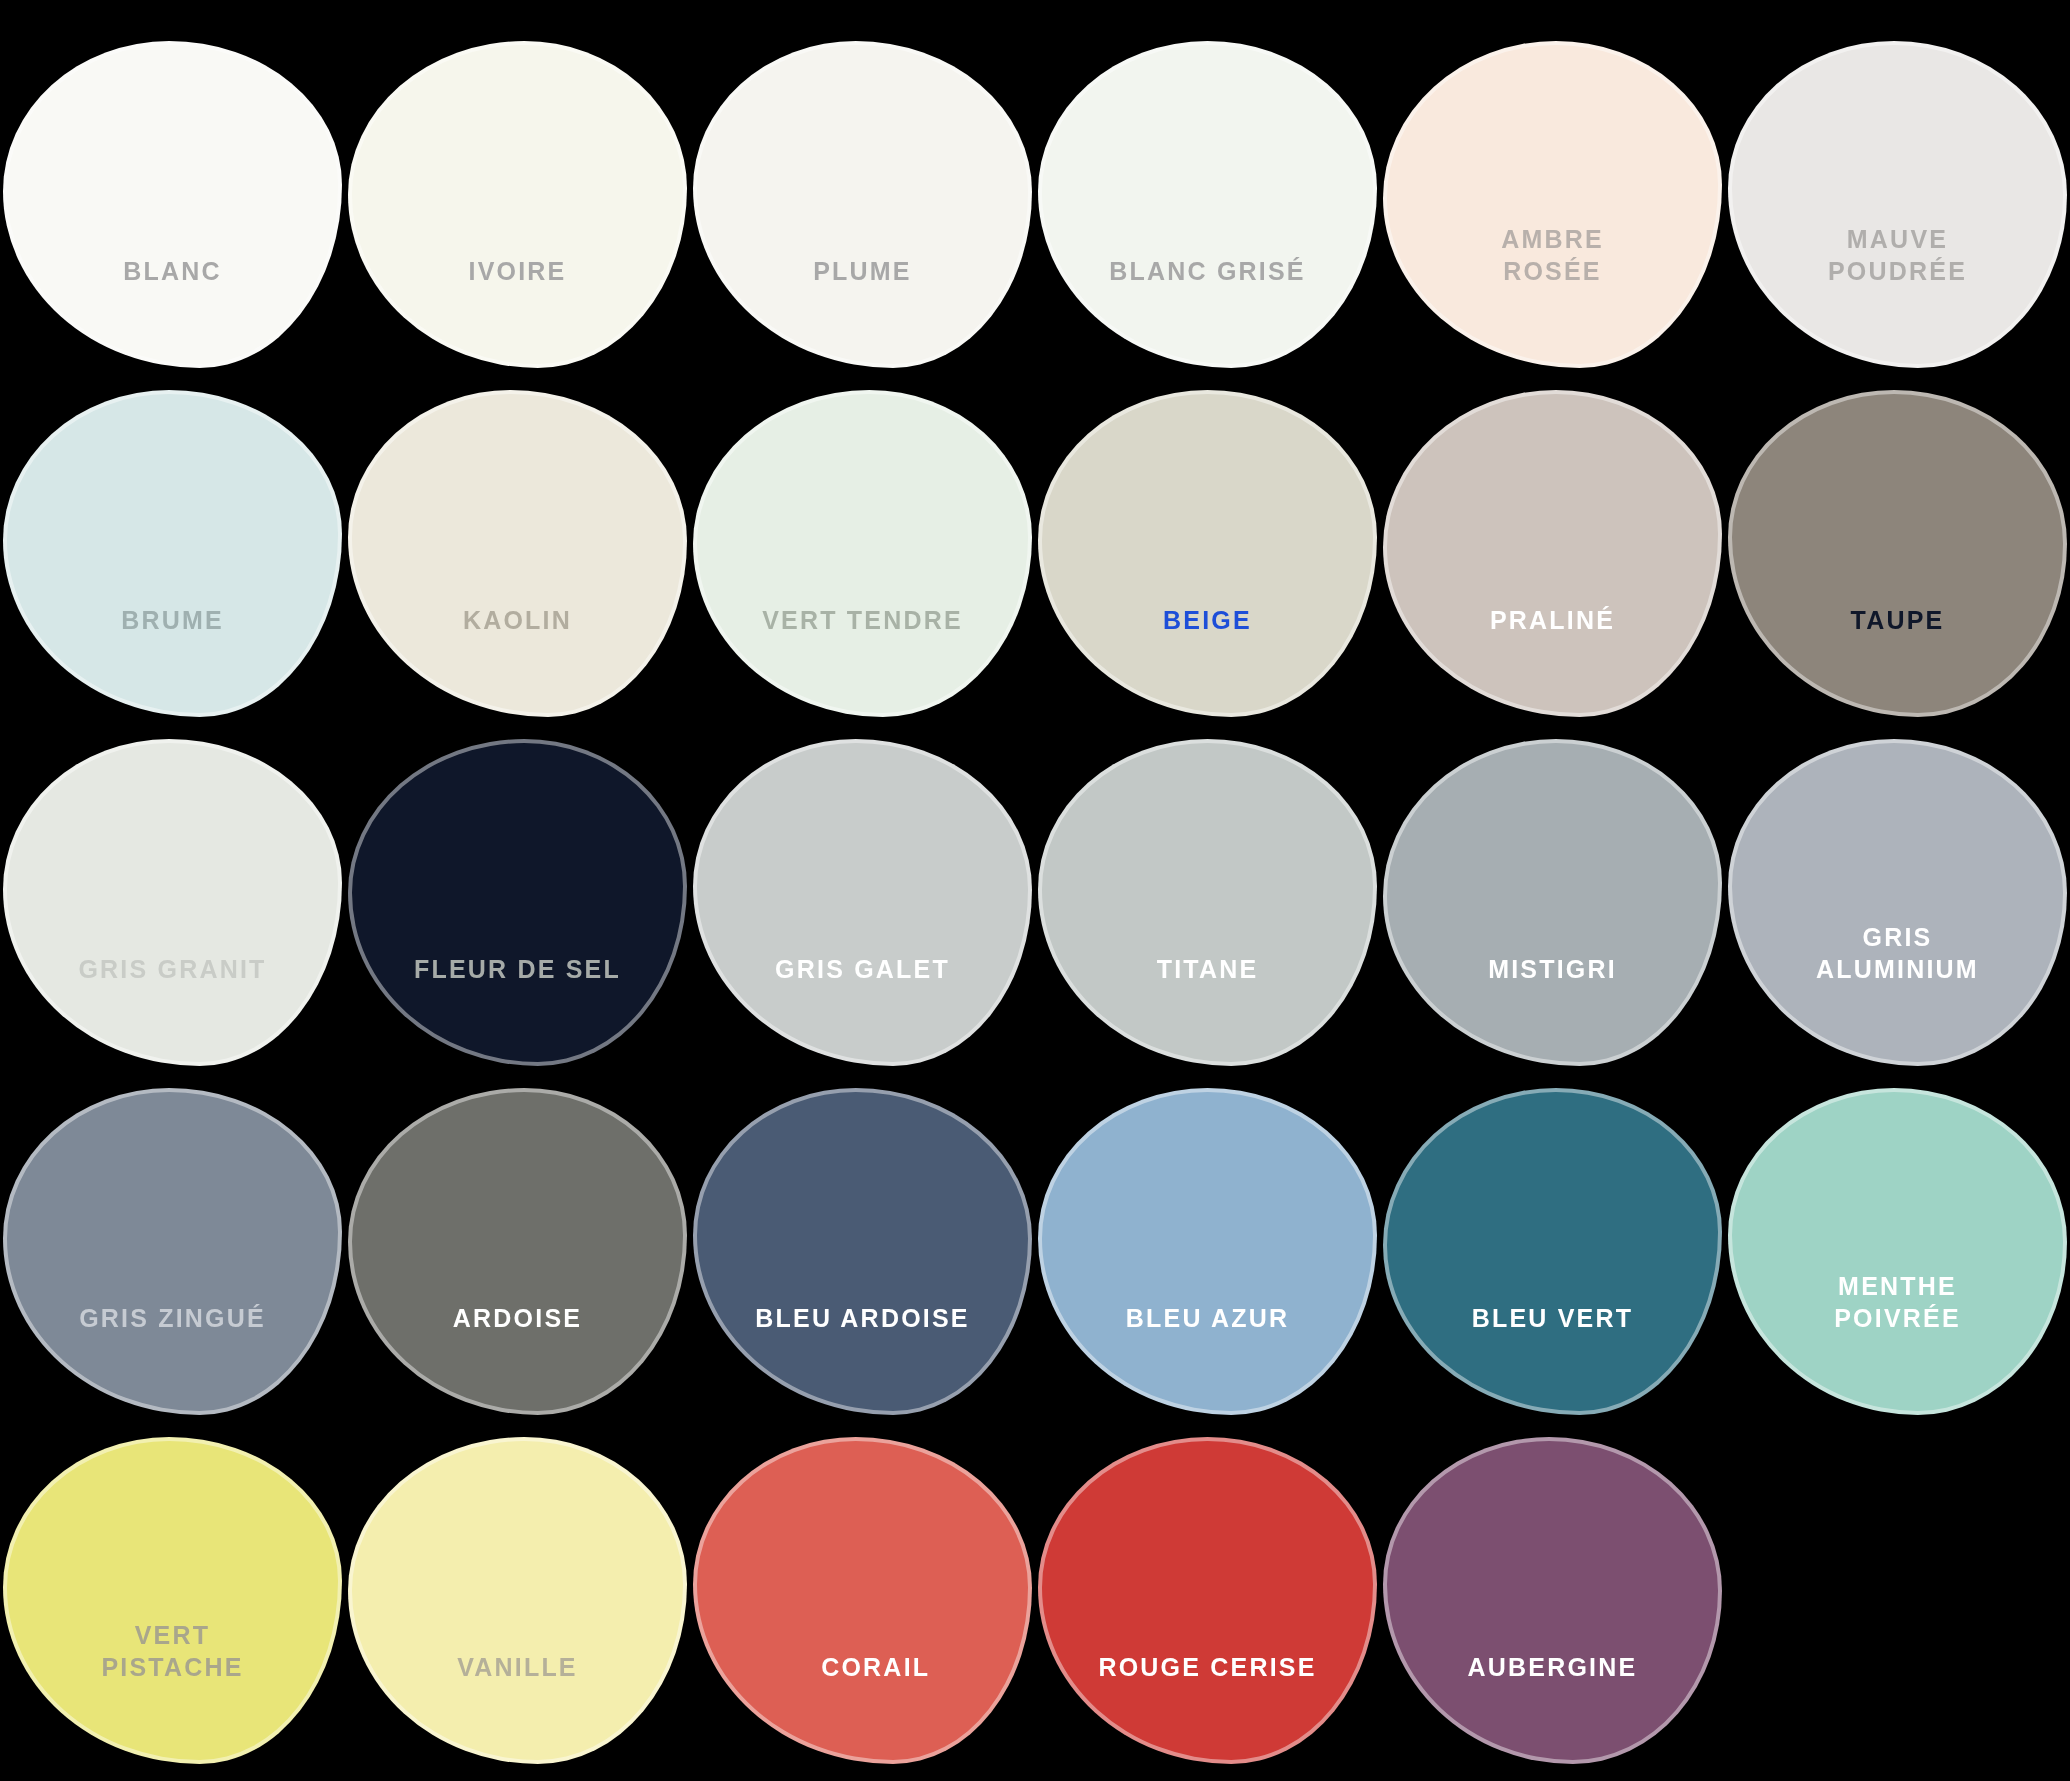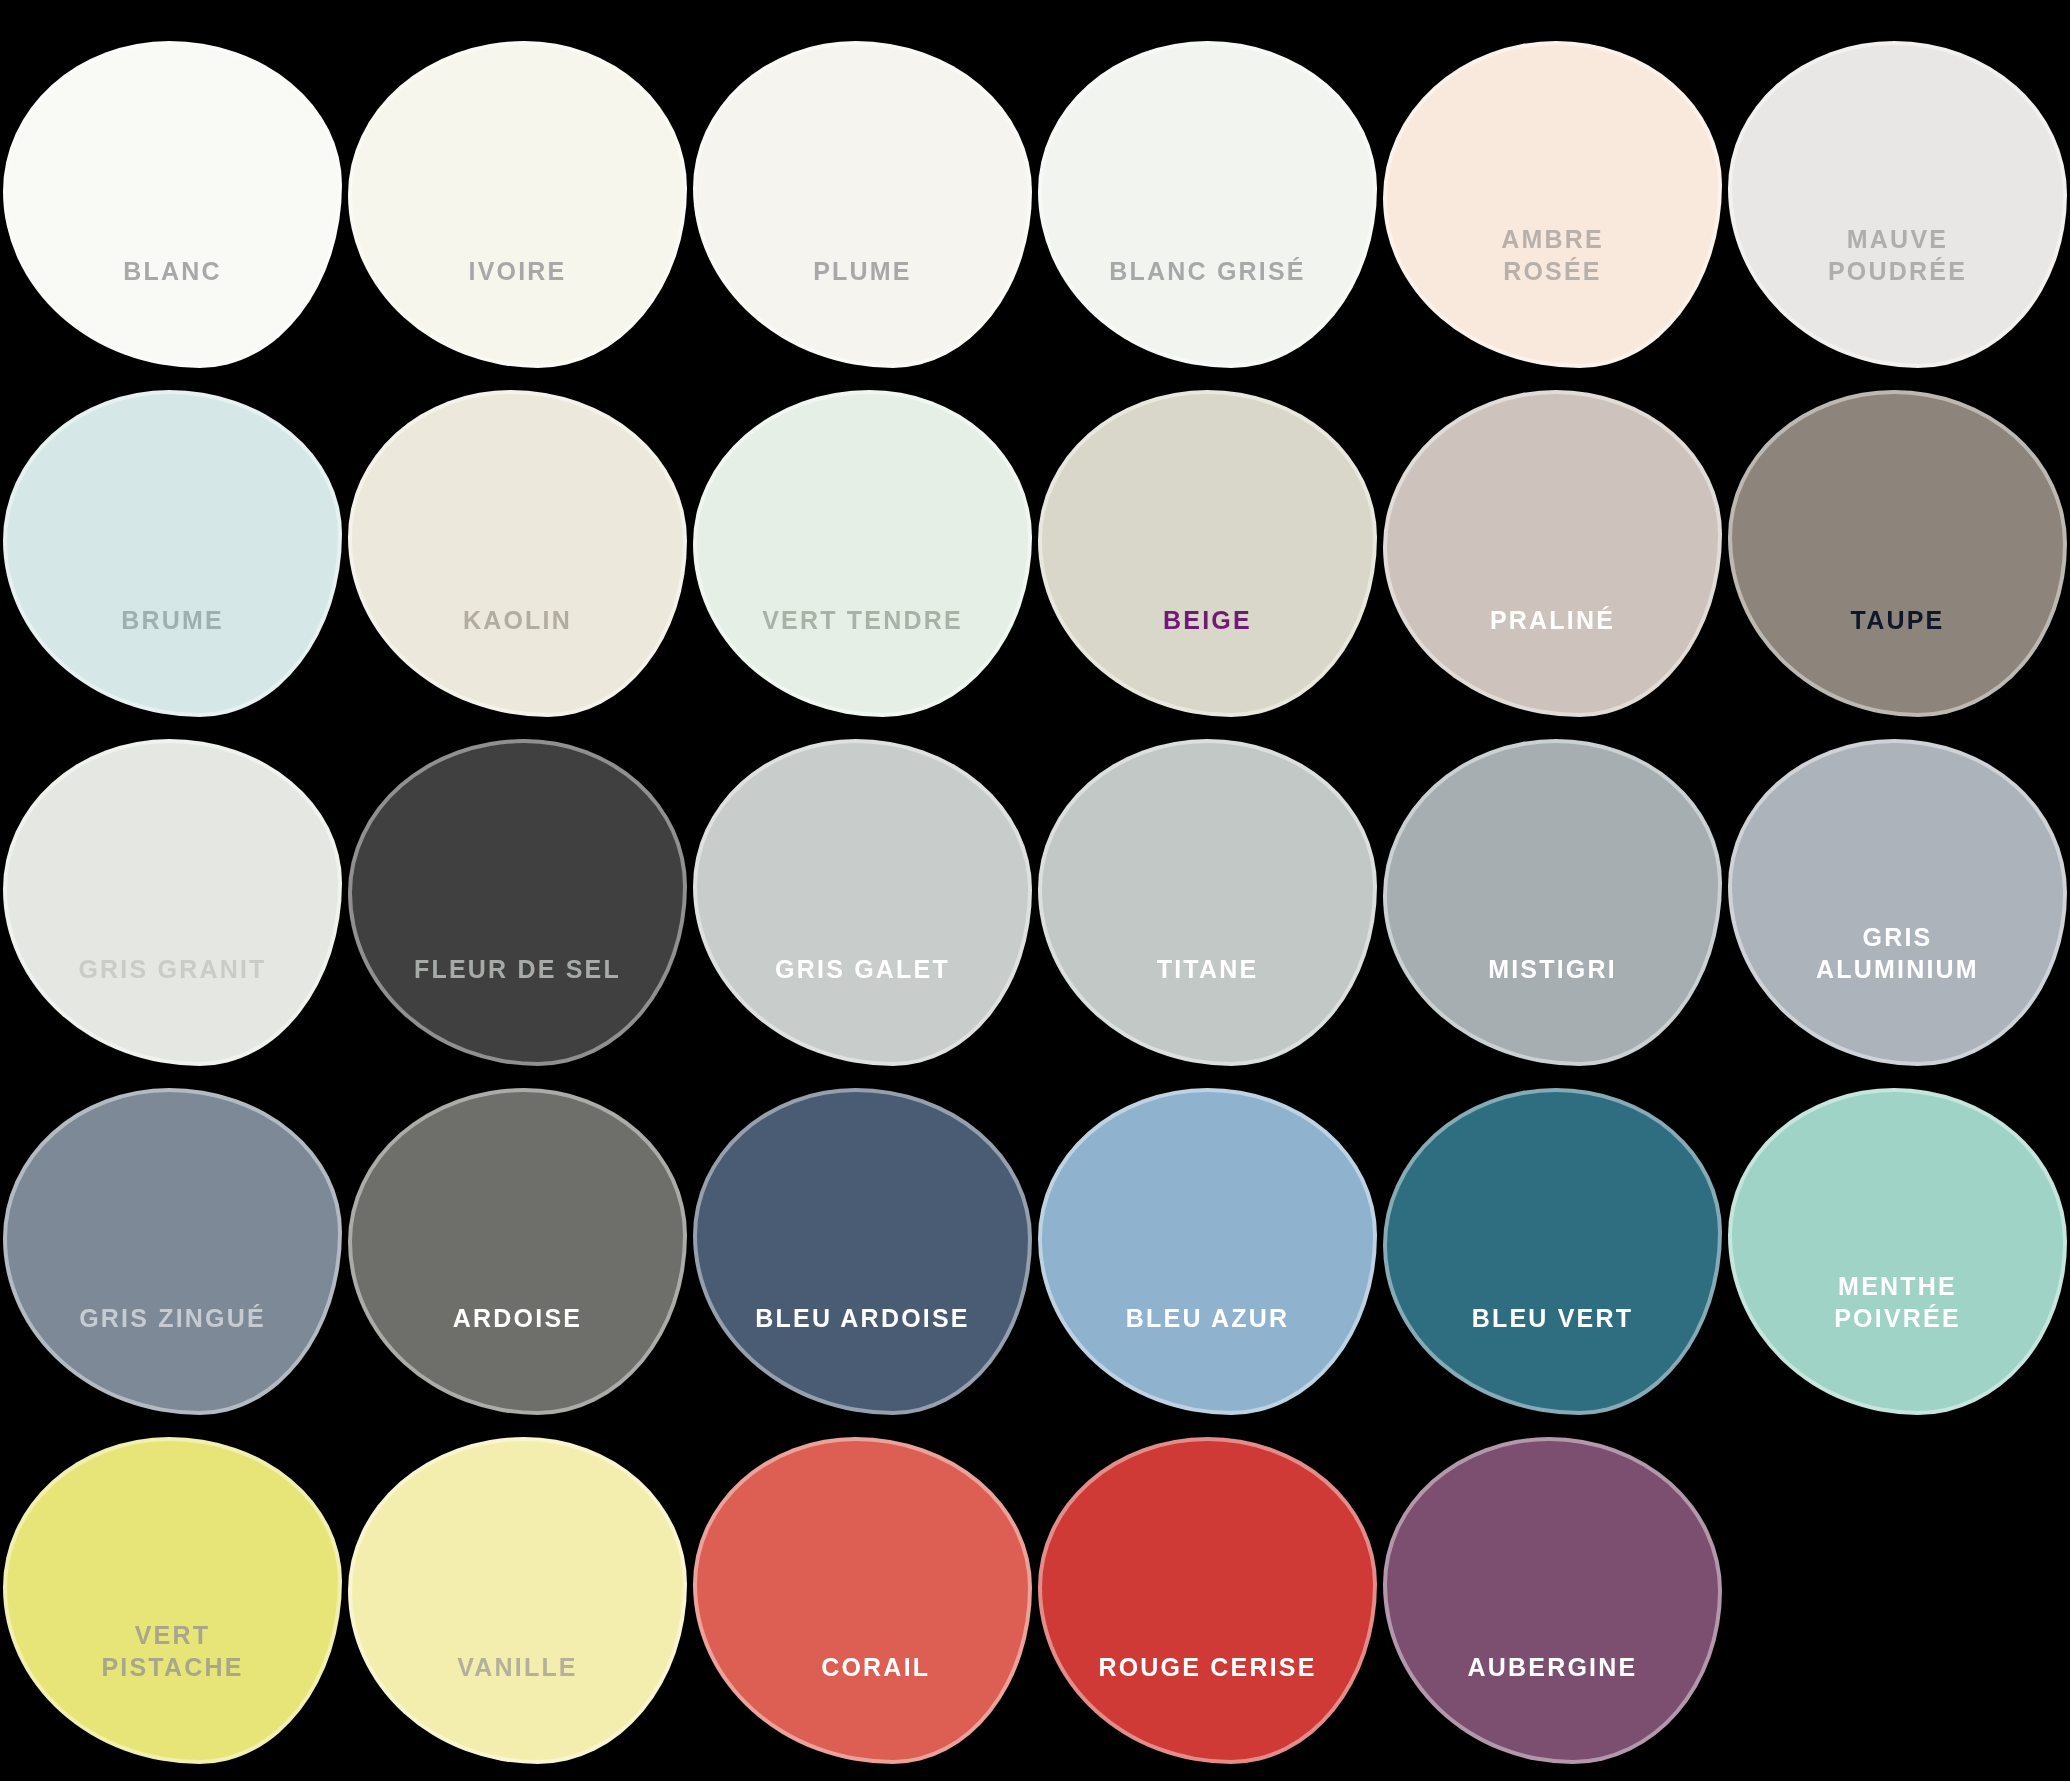--- a/index.html
+++ b/index.html
@@ -132,42 +132,42 @@
           <div class="blob-label" style="color: rgb(178, 173, 159);">KAOLIN</div>
         </div>
       </div>
       <div class="swatch-cell">
         <div class="blob" style="background: rgb(230, 239, 229); border-color: rgba(255, 255, 255, 0.42); border-radius: 52% 48% 44% 56% / 47% 45% 55% 53%;">
           <div class="blob-label" style="color: rgb(168, 178, 166);">VERT TENDRE</div>
         </div>
       </div>
       <div class="swatch-cell">
         <div class="blob" style="background: rgb(217, 215, 201); border-color: rgba(255, 255, 255, 0.42); border-radius: 50% 50% 43% 57% / 46% 45% 55% 54%;">
-          <div class="blob-label" style="color: #701a75;">BEIGE</div>
+          <div class="blob-label" style="color: #1d4ed8;">BEIGE</div>
         </div>
       </div>
       <div class="swatch-cell">
         <div class="blob" style="background: rgb(205, 195, 188); border-color: rgba(255, 255, 255, 0.42); border-radius: 51% 49% 42% 58% / 48% 44% 56% 52%;">
           <div class="blob-label" style="color: rgb(255, 255, 255);">PRALINÉ</div>
         </div>
       </div>
       <div class="swatch-cell">
         <div class="blob" style="background: rgb(141, 133, 123); border-color: rgba(255, 255, 255, 0.42); border-radius: 49% 51% 44% 56% / 45% 47% 53% 55%;">
           <div class="blob-label" style="color: #0f172a;">TAUPE</div>
         </div>
       </div>
     </div>
     <div class="swatch-row row-3">
       <div class="swatch-cell">
         <div class="blob" style="background: rgb(229, 232, 226); border-color: rgba(255, 255, 255, 0.42); border-radius: 49% 51% 42% 58% / 46% 44% 56% 54%;">
           <div class="blob-label" style="color: rgb(201, 204, 199);">GRIS GRANIT</div>
         </div>
       </div>
       <div class="swatch-cell">
-        <div class="blob" style="background: #404040; border-color: rgba(255, 255, 255, 0.42); border-radius: 52% 48% 44% 56% / 47% 45% 55% 53%;">
+        <div class="blob" style="background: #0f172a; border-color: rgba(255, 255, 255, 0.42); border-radius: 52% 48% 44% 56% / 47% 45% 55% 53%;">
           <div class="blob-label" style="color: rgb(166, 171, 168);">FLEUR DE SEL</div>
         </div>
       </div>
       <div class="swatch-cell">
         <div class="blob" style="background: rgb(200, 204, 203); border-color: rgba(255, 255, 255, 0.42); border-radius: 48% 52% 41% 59% / 45% 46% 54% 55%;">
           <div class="blob-label" style="color: rgb(255, 255, 255);">GRIS GALET</div>
         </div>
       </div>
       <div class="swatch-cell">
         <div class="blob" style="background: rgb(194, 200, 198); border-color: rgba(255, 255, 255, 0.42); border-radius: 50% 50% 43% 57% / 46% 45% 55% 54%;">

